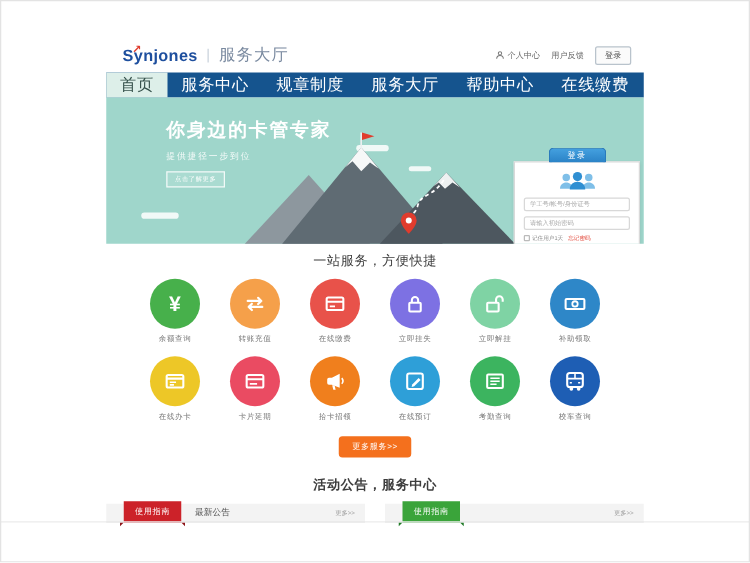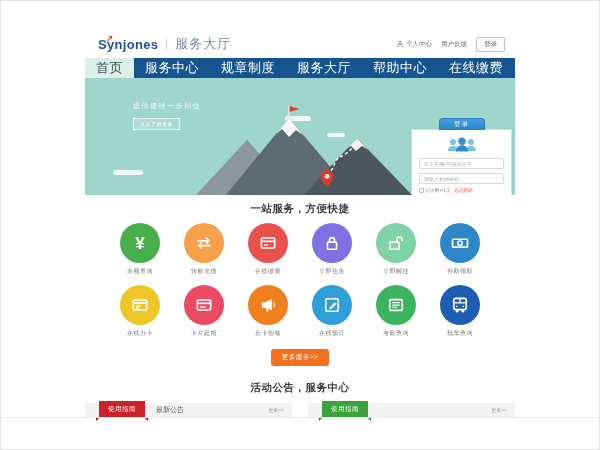--- a/index.html
+++ b/index.html
@@ -42,21 +42,21 @@
   .card-body { background:#fff; border:1px solid #d9d9d9; box-shadow:0 1px 3px rgba(0,0,0,.1); margin-top:-1px; padding:7px 7px 9px; }
   .people { display:flex; justify-content:center; margin-bottom:6px; }
   .lc-input { display:block; width:100%; height:11px; border:1px solid #d8d8d8; border-radius:2px; font-size:5px; padding:0 4px; color:#555; margin-bottom:4px; background:#fff; font-family:inherit; }
   .lc-input::placeholder { color:#aaa; }
   .remember-row { display:flex; align-items:center; font-size:4.5px; color:#888; gap:2px; margin-top:1px; }
   .cb { width:4.5px; height:4.5px; border:1px solid #bbb; border-radius:1px; display:inline-block; }
   .forgot { color:#e03c2d; margin-left:2px; }
 
   
   .services { text-align:center; padding-top:7px; }
-  .section-title { font-size:10.5px; color:#3d3d3d; font-weight:700; letter-spacing:.5px; }
+  .section-title { font-size:10.5px; color:#3d3d3d; font-weight:400; letter-spacing:.5px; }
   .svc-grid { width:384px; margin:7px auto 0; display:grid; grid-template-columns:repeat(6,1fr); row-gap:9px; }
   .svc { display:flex; flex-direction:column; align-items:center; }
   .circle { width:40px; height:40px; border-radius:50%; display:flex; align-items:center; justify-content:center; color:#fff; }
   .yen-glyph { font-size:17px; font-weight:bold; line-height:1; }
   .svc-label { font-size:6px; color:#787878; margin-top:4px; letter-spacing:.5px; }
   .more-btn { display:inline-block; margin-top:11px; color:#fff; font-size:6.5px; padding:4px 11px; border-radius:3px; letter-spacing:.5px; border:none; font-family:inherit; }
 
   
   .ann-title { text-align:center; margin-top:15px; font-size:10.5px; color:#3d3d3d; font-weight:600; letter-spacing:.5px; }
   .bars { display:flex; gap:16px; margin-top:8px; }
@@ -113,20 +113,21 @@
     <div class="nav-item">帮助中心</div>
     <div class="nav-item">在线缴费</div>
   </div>
 
   <div class="hero" style="background: rgb(159, 214, 203);">
     <div class="cloud c1"></div>
     <div class="cloud c2"></div>
     <div class="cloud c3"></div>
     <div class="cloud c4"></div>
     <div class="hero-copy">
+      <div class="hero-title">你身边的卡管专家</div>
       <div class="hero-sub">提供捷径一步到位</div>
       <span class="hero-btn">点击了解更多</span>
     </div>
     <svg class="mountains" width="230" height="92" viewBox="0 0 230 92">
       <path fill="#8d979e" d="M10 92 L62 36 L112 92 Z"></path>
       <path fill="#5f6b73" d="M40 92 L104 14 L170 92 Z"></path>
       <path fill="#f6f8f8" d="M91 30 L104 14 L118 31 L111 26 L104 33 L97 25 Z"></path>
       <path fill="#4d575f" d="M118 92 L172 34 L228 92 Z"></path>
       <path fill="#eef1f1" d="M162 45 L172 34 L183 46 L177 42 L171 47 L166 42 Z"></path>
       <rect x="103.3" y="2" width="1.3" height="13" fill="#eceff0"></rect>

